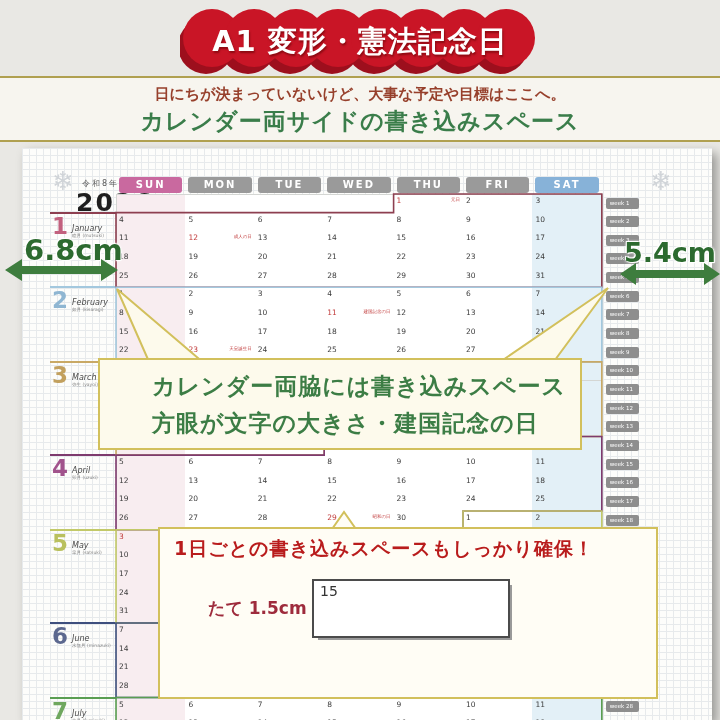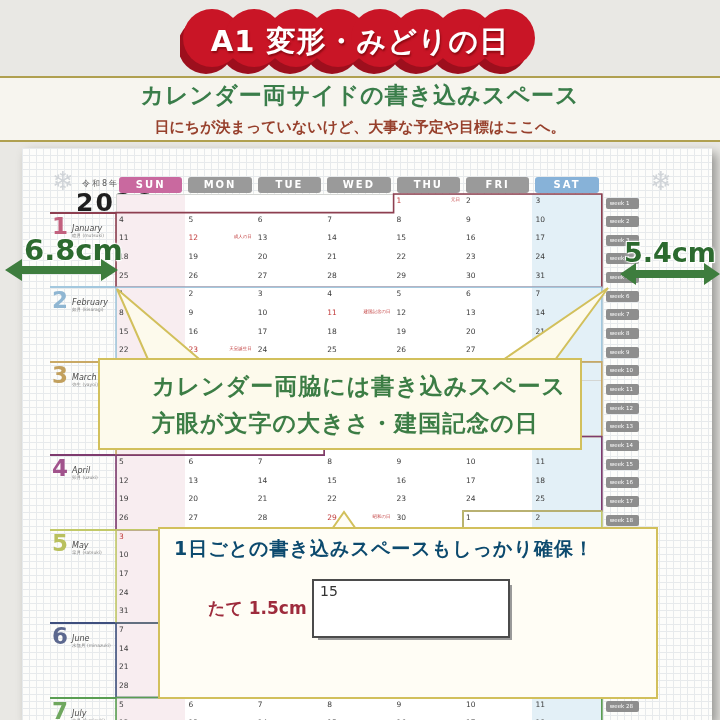--- a/index.html
+++ b/index.html
@@ -38,21 +38,21 @@
   .mnum{font-size:23px;font-weight:bold;line-height:22px;}
   .mname{font-size:8px;color:#4a4a4a;font-style:italic;line-height:9px;padding-top:9px;}
   .mjp{font-size:4.5px;color:#888;font-style:normal;line-height:5px;}
   .mrule{position:absolute;height:2px;}
   
   #tails-svg{left:0;top:0;width:720px;height:720px;z-index:4;pointer-events:none;}
   .bubble{position:absolute;background:#fdfaec;border:2px solid #d2c05c;z-index:5;box-sizing:border-box;}
   #bubble-side{left:98px;top:358px;width:484px;height:92px;padding:8px 0 0 52px;}
   #bubble-side div{font-size:23px;font-weight:bold;color:#3c7d45;line-height:37px;letter-spacing:1px;}
   #bubble-day{left:158px;top:527px;width:500px;height:172px;background:#fffdf5;}
-  #bubble-day-title{position:absolute;left:14px;top:7px;font-size:19px;font-weight:bold;color:#0c4a6e;letter-spacing:1px;}
+  #bubble-day-title{position:absolute;left:14px;top:7px;font-size:19px;font-weight:bold;color:#b91c1c;letter-spacing:1px;}
   #cell-height-label{position:absolute;left:48px;top:68px;font-size:17px;font-weight:bold;color:#9e2b3c;text-align:center;}
   #sample-cell{position:absolute;left:152px;top:50px;width:194px;height:55px;background:#fff;
     border:2px solid #4b4b4b;box-shadow:4px 4px 0 -2px #999;}
   #sample-cell-num{font-size:14px;color:#333;padding:2px 0 0 6px;}
   #cell-width-label{position:absolute;left:152px;top:112px;width:194px;text-align:center;
     font-size:17px;font-weight:bold;color:#9e2b3c;}
   .measure-text{position:absolute;z-index:6;font-size:29px;font-weight:800;color:#2c6a2f;
     text-shadow:0 0 3px #fff,0 0 3px #fff,1px 1px 0 #fff,-1px -1px 0 #fff;}
   .measure-arrow{position:absolute;z-index:6;}
   .snow{position:absolute;font-size:26px;color:#d0d4d8;}
@@ -77,25 +77,25 @@
     <circle cx="32" cy="36" r="29" fill="#c91526"></circle>
       <circle cx="74" cy="36" r="29" fill="#c91526"></circle>
     <circle cx="116" cy="36" r="29" fill="#c91526"></circle>
       <circle cx="158" cy="36" r="29" fill="#c91526"></circle>
     <circle cx="200" cy="36" r="29" fill="#c91526"></circle>
       <circle cx="242" cy="36" r="29" fill="#c91526"></circle>
     <circle cx="284" cy="36" r="29" fill="#c91526"></circle>
       <circle cx="326" cy="36" r="29" fill="#c91526"></circle>
   </g>
 </svg>
-<div id="ribbon-title" class="abs">A1 変形・みどりの日</div>
+<div id="ribbon-title" class="abs">A1 変形・憲法記念日</div>
 
 <div id="band" class="abs">
+  <div id="band-line1">日にちが決まっていないけど、大事な予定や目標はここへ。</div>
   <div id="band-line2">カレンダー両サイドの書き込みスペース</div>
-  <div id="band-line1">日にちが決まっていないけど、大事な予定や目標はここへ。</div>
 </div>
 
 <div id="poster" class="abs">
   <div class="snow" style="left:30px;top:18px;">❄</div>
   <div class="snow" style="left:628px;top:18px;">❄</div>
   <div id="era" style="left:60px;top:30px;">令和8年</div>
   <div id="year" style="left:54px;top:40px;">2026</div>
 <div class="dayhdr" style="left: 97px; top: 29px; width: 63.4px; background: rgb(201, 105, 159);">SUN</div>
     <div class="dayhdr" style="left: 166.4px; top: 29px; width: 63.4px; background: rgb(154, 154, 154);">MON</div>
     <div class="dayhdr" style="left: 235.8px; top: 29px; width: 63.4px; background: rgb(154, 154, 154);">TUE</div>

